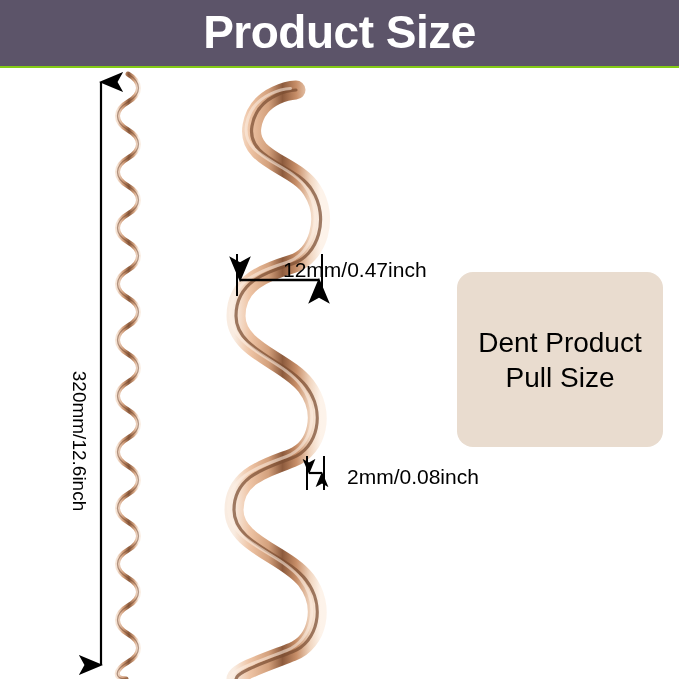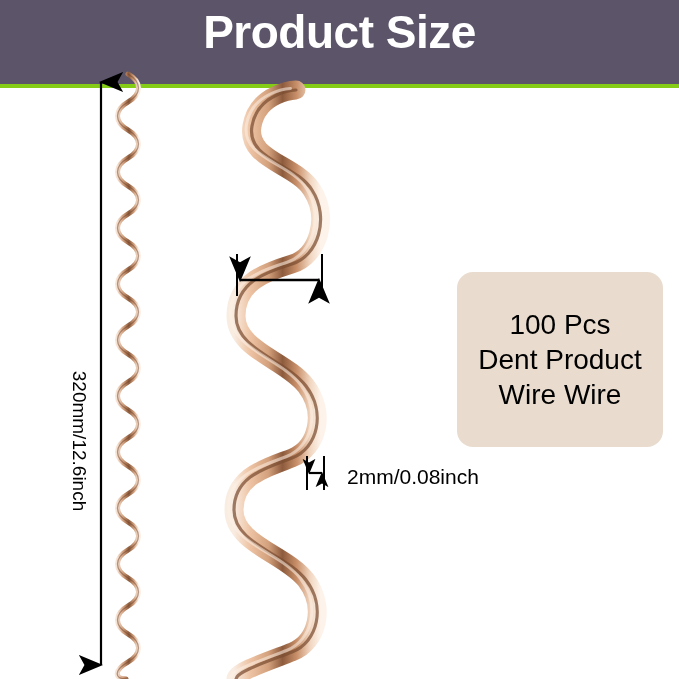--- a/index.html
+++ b/index.html
@@ -16,24 +16,24 @@
     overflow: hidden;
     font-family: "Liberation Sans", sans-serif;
   }
 
   
   #header-bar {
     position: absolute;
     left: 0;
     top: 0;
     width: 679px;
-    height: 88px;
+    height: 68px;
     background: #5c5469;
     box-sizing: border-box;
-    border-bottom: 4px solid #84cc16;
+    border-bottom: 2px solid #84cc16;
   }
   #header-title {
     position: absolute;
     left: 0;
     top: 0;
     width: 679px;
     height: 66px;
     line-height: 64px;
     text-align: center;
     color: #ffffff;
@@ -290,23 +290,23 @@
         <line x1="307" y1="388" x2="307" y2="422" stroke="#000000" stroke-width="2"></line>
         <line x1="324" y1="388" x2="324" y2="422" stroke="#000000" stroke-width="2"></line>
         <line x1="309" y1="405" x2="322" y2="405" stroke="#000000" stroke-width="2.2" marker-start="url(#arrSmall)" marker-end="url(#arrSmall)"></line>
       </g>
     </svg>
 
     <div id="label-height-wrap">
       <div id="label-height-inner">320mm/12.6inch</div>
     </div>
 
+    <div class="dim-label" id="label-width">12mm/0.47inch</div>
 
     <div class="dim-label" id="label-thickness">2mm/0.08inch</div>
   </div>
 
   <div id="callout-box">
-    <div class="callout-line">100 Pcs</div>
     <div class="callout-line">Dent Product</div>
-    <div class="callout-line">Wire Wire</div>
+    <div class="callout-line">Pull Size</div>
   </div>
 
 </div>
 
 </body></html>

